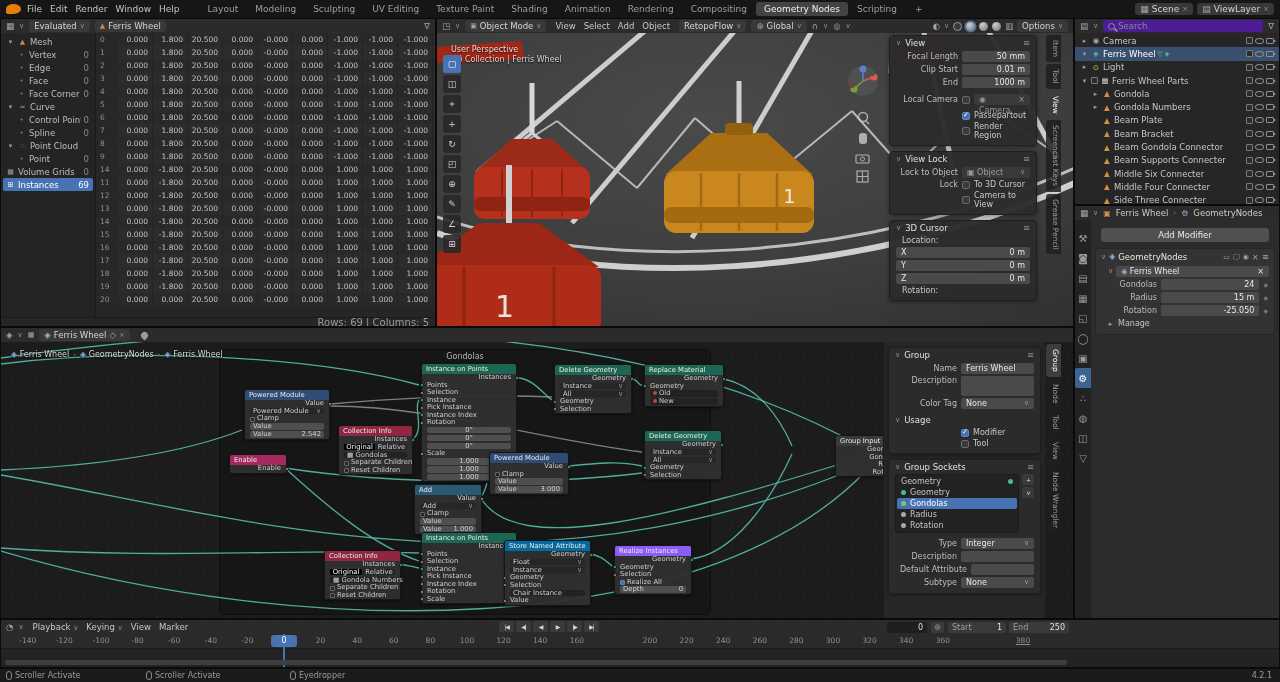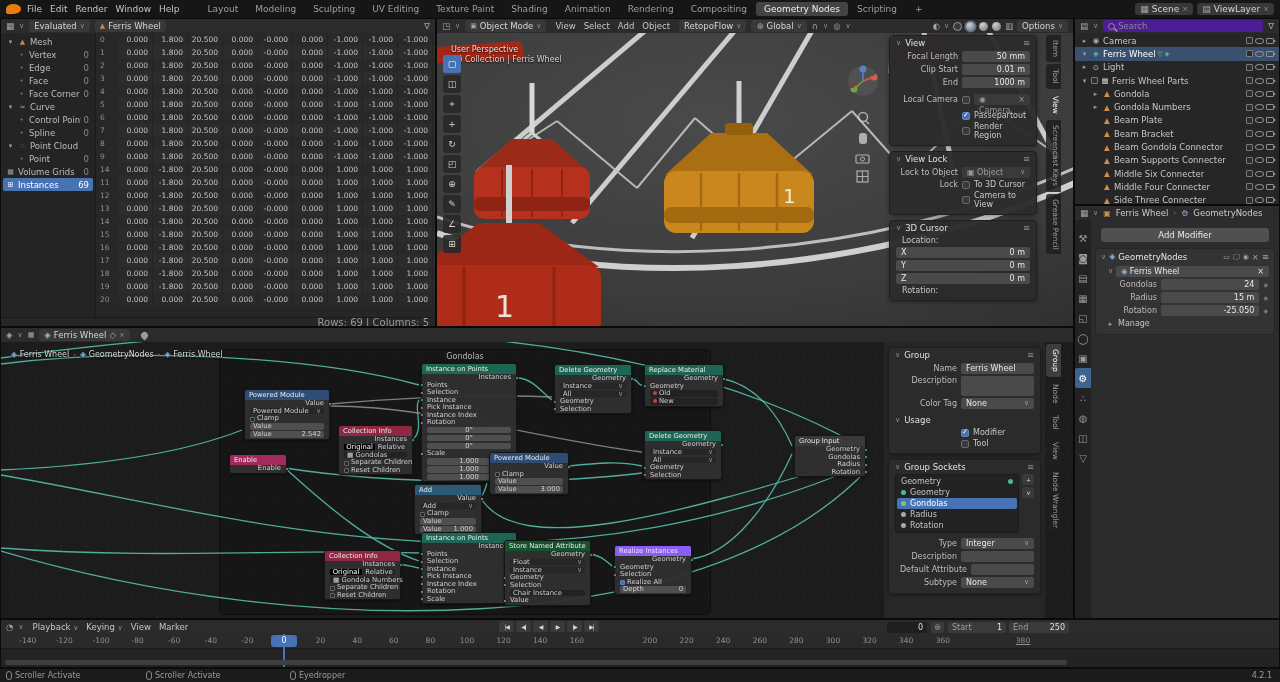--- a/index.html
+++ b/index.html
@@ -1201,21 +1201,21 @@
         <div class="nrow">
           <span class="nsl dk">
             <span><span style="color:#cfcfcf">▦ </span>Gondola Numbers</span>
             <span></span>
           </span>
         </div>
         <div class="nrow nck"><span class="nchk"></span>Separate Children</div>
         <div class="nrow nck"><span class="nchk"></span>Reset Children</div>
       </div>
       <div class="node" style="left: 503px; top: 198px; width: 87px;">
-        <div class="nh" style="background:#14532d">Store Named Attribute</div>
+        <div class="nh" style="background:#0369a1">Store Named Attribute</div>
         <div class="nrow out">Geometry<i class="ndot r" style="background:#4bb99a"></i></div>
         <div class="nrow">
           <span class="ndrop">
             <span>Float</span>
             <span class="car">∨</span>
           </span>
         </div>
         <div class="nrow">
           <span class="ndrop">
             <span>Instance</span>
@@ -1238,21 +1238,21 @@
         <div class="nrow"><i class="ndot l" style="background:#4bb99a"></i>Geometry</div>
         <div class="nrow"><i class="ndot l" style="background:#d98a8a"></i>Selection</div>
         <div class="nrow nck"><span class="nchk on"></span>Realize All</div>
         <div class="nrow">
           <span class="nsl">
             <span>Depth</span>
             <span>0</span>
           </span>
         </div>
       </div>
-      <div class="node" style="left: 793px; top: 93px; width: 72px;">
+      <div class="node" style="left: 834px; top: 93px; width: 72px;">
         <div class="nh" style="background:#3a3a3a">Group Input</div>
         <div class="nrow out">Geometry<i class="ndot r" style="background:#4bb99a"></i></div>
         <div class="nrow out">Gondolas<i class="ndot r" style="background:#7ec27e"></i></div>
         <div class="nrow out">Radius<i class="ndot r" style="background:#a8a8a8"></i></div>
         <div class="nrow out">Rotation<i class="ndot r" style="background:#a8a8a8"></i></div>
       </div>
     </div>
   <div id="gpanel" style="position:absolute;right:28px;top:14px;bottom:0;width:162px;background:#272727;border-left:1px solid #1a1a1a;padding-top:5px;z-index:5;overflow:hidden">
     <div class="pbox">
       <div class="ptitle">

